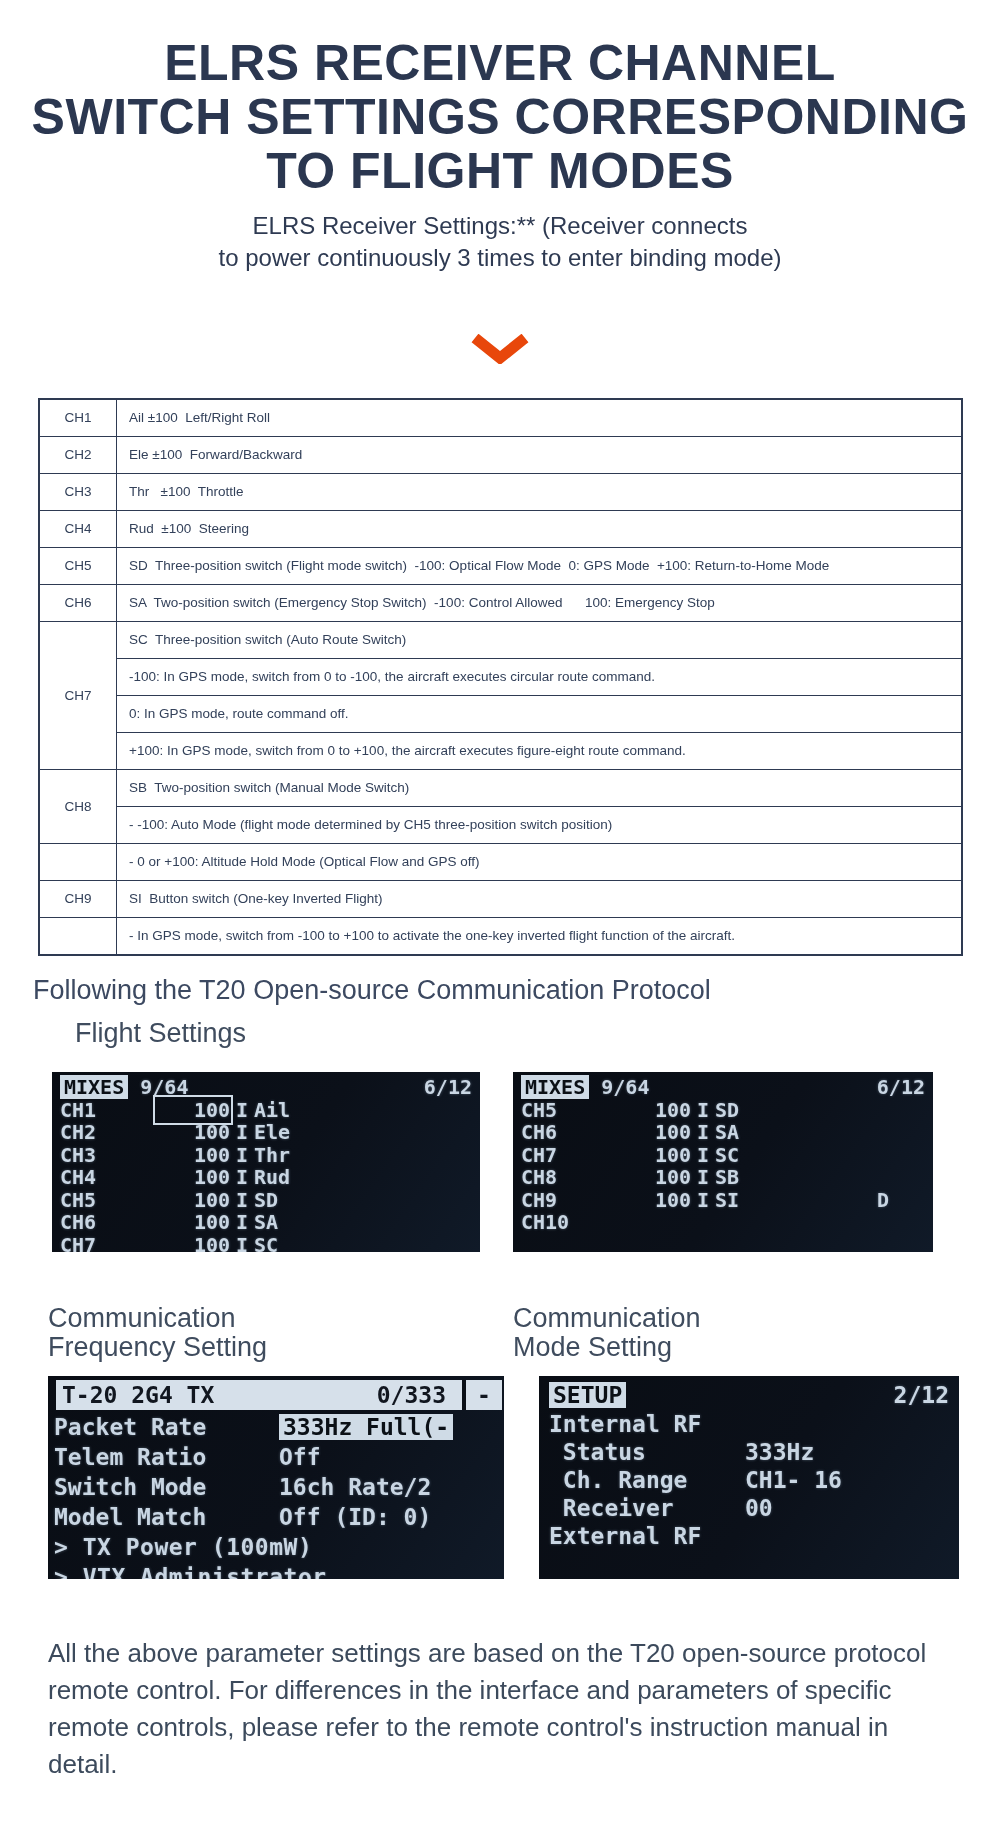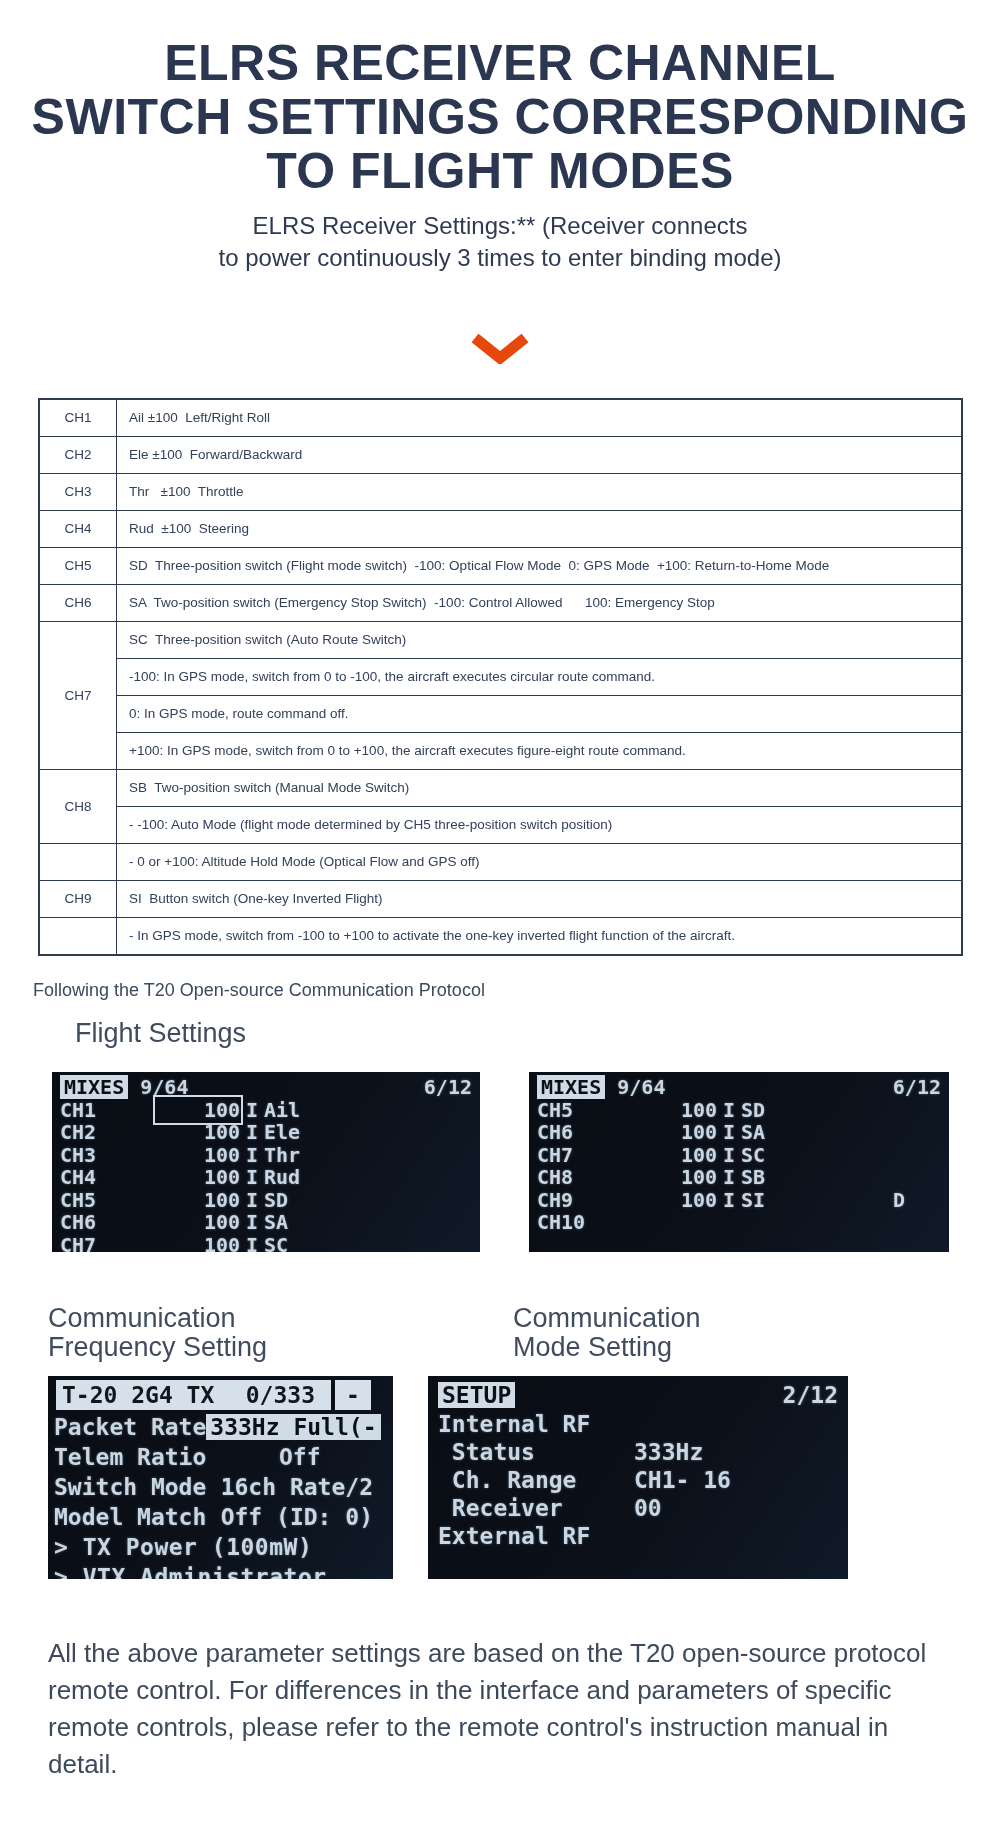--- a/index.html
+++ b/index.html
@@ -14,43 +14,43 @@
 
   
   table.chtab{border-collapse:collapse;margin:32px 0 0 38px;width:925px;
               color:#33415a;font-size:13.5px;table-layout:fixed;}
   table.chtab{border:2.5px solid #2e3a52;}
   table.chtab td{border:1px solid #2e3a52;padding:10px 12px;line-height:16px;
                  white-space:pre-wrap;vertical-align:middle;}
   td.chcell{width:52px;text-align:center;padding:10px 6px;}
 
   
-  .proto-heading{margin:16px 10px 0 33px;color:#3c4961;font-size:18px;line-height:36px;}
+  .proto-heading{margin:16px 10px 0 33px;color:#3c4961;font-size:27px;line-height:36px;}
   .sec-label{color:#3f4c5e;font-size:27px;line-height:34px;}
   .channel-label{margin:8px 0 0 75px;}
   .labels-row{display:flex;margin:52px 0 0 48px;}
   .labels-row .sec-label{line-height:29px;}
   .label-freq{width:465px;}
 
   
-  .screens-row1{display:flex;margin:22px 0 0 52px;gap:16px;}
+  .screens-row1{display:flex;margin:22px 0 0 52px;}
   .screens-row2{display:flex;margin:14px 0 0 48px;}
   .lcd{background:linear-gradient(125deg,#090d14 0%,#0b1019 55%,#101a28 100%);
        overflow:hidden;font-family:"DejaVu Sans Mono",monospace;font-weight:bold;
        color:#c9d6e3;text-shadow:0 0 3px rgba(190,215,240,.35);box-sizing:border-box;}
   .lcd1{width:428px;height:180px;padding:4px 8px 0 8px;}
   .lcd2{width:420px;height:180px;padding:4px 8px 0 8px;margin-left:33px;}
-  .lcd3{width:345px;height:203px;padding:2px 20px 0 6px;}
+  .lcd3{width:456px;height:203px;padding:2px 0 0 6px;}
   .lcd4{width:420px;height:203px;padding:4px 10px 0 10px;margin-left:35px;}
   .lrow{display:flex;align-items:center;height:22.5px;font-size:20px;}
   .lhead{display:flex;align-items:center;height:22.5px;font-size:20px;}
   .inv{background:#cfdbe6;color:#0b1016;text-shadow:none;padding:0 4px;}
   .right{margin-left:auto;}
   .chn{width:96px;white-space:pre;}
-  .val{width:74px;text-align:right;white-space:pre;padding-left:10px;}
+  .val{width:74px;text-align:right;white-space:pre;}
   .val.boxed{outline:2px solid #cfdbe6;outline-offset:1px;}
   .icn{width:24px;text-align:center;}
   .flagD{margin-left:auto;margin-right:36px;}
   
   .t3-head{display:flex;align-items:center;height:30px;font-size:23px;background:#d6e0ea;
            color:#11161f;text-shadow:none;margin:2px 2px 2px 2px;padding:0 0 0 6px;}
   .t3-title{flex:1;white-space:pre;}
   .t3-count{margin-right:16px;}
   .t3-corner{width:36px;text-align:center;border-left:4px solid #0a0f16;align-self:stretch;
              display:flex;align-items:center;justify-content:center;}

